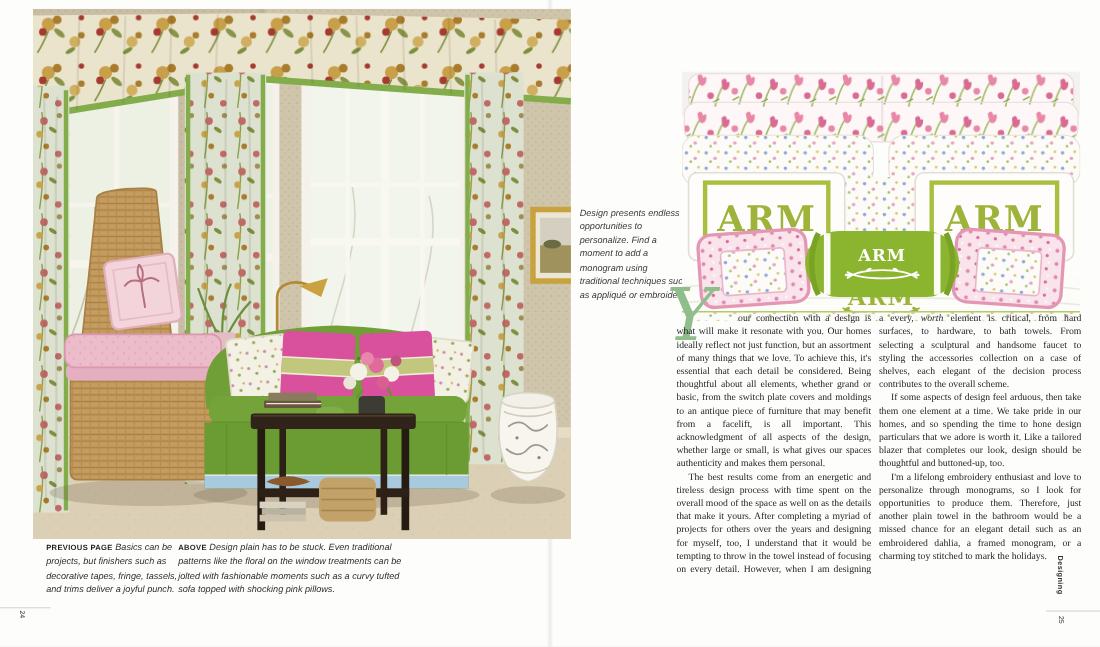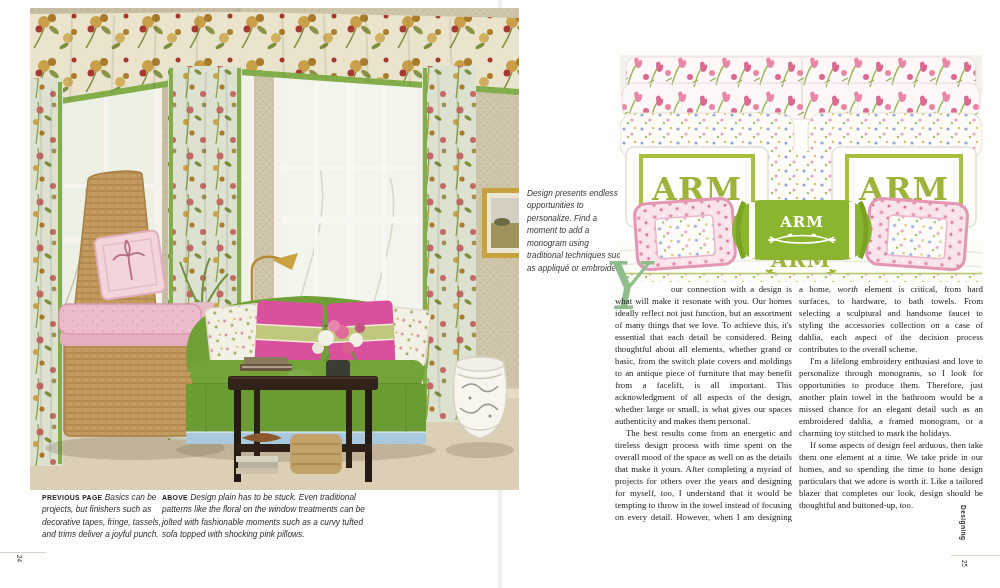--- a/index.html
+++ b/index.html
@@ -4,21 +4,21 @@
 <style>
   html,body{margin:0;padding:0;background:#e8e8e8;}
   #spread{
     position:relative;width:1000px;height:588px;background:#fdfdfb;
     font-family:"Liberation Serif",serif;overflow:hidden;margin:0 auto;
   }
   .fold{position:absolute;left:497px;top:0;width:6px;height:588px;
     background:linear-gradient(to right,rgba(0,0,0,0),rgba(0,0,0,0.07),rgba(0,0,0,0));}
   figure{margin:0;padding:0;position:absolute;}
   .photo-left{left:30px;top:8px;width:489px;height:482px;}
-  .photo-right{left:620px;top:55px;width:362px;height:227px;}
+  .photo-right{left:620px;top:65px;width:362px;height:227px;}
   .photo-left svg,.photo-right svg{display:block;width:100%;height:100%;}
 
   
   .caption{position:absolute;font-family:"Liberation Sans",sans-serif;
     font-size:8.3px;line-height:1.5;color:#2e2e30;font-style:italic;}
   .cap-label{font-style:normal;font-weight:bold;font-size:6.9px;letter-spacing:.3px;color:#1f1f21;}
   .cap-prev{left:42px;top:491px;width:119px;}
   .cap-above{left:162px;top:491px;width:212px;}
   .cap-margin{left:527px;top:187px;width:99px;color:#3a3a3c;}
 
@@ -389,22 +389,22 @@
       </svg>
     </figure>
 
     <span class="dropcap">Y</span>
 
     <div class="col col1">
       <p class="p1">our connection with a design is what will make it resonate with you. Our homes ideally reflect not just function, but an assortment of many things that we love. To achieve this, it's essential that each detail be considered. Being thoughtful about all elements, whether grand or basic, from the switch plate covers and moldings to an antique piece of furniture that may benefit from a facelift, is all important. This acknowledgment of all aspects of the design, whether large or small, is what gives our spaces authenticity and makes them personal.</p>
       <p class="indent cont">The best results come from an energetic and tireless design process with time spent on the overall mood of the space as well on as the details that make it yours. After completing a myriad of projects for others over the years and designing for myself, too, I understand that it would be tempting to throw in the towel instead of focusing on every detail. However, when I am designing</p>
     </div>
     <div class="col col2">
-      <p><span>a home, </span><em>worth</em><span> element is critical, from hard surfaces, to hardware, to bath towels. From selecting a sculptural and handsome faucet to styling the accessories collection on a case of dahlia, each aspect of the decision process contributes to the overall scheme.</span></p>
+      <p><span>a every, </span><em>worth</em><span> element is critical, from hard surfaces, to hardware, to bath towels. From selecting a sculptural and handsome faucet to styling the accessories collection on a case of shelves, each elegant of the decision process contributes to the overall scheme.</span></p>
+      <p class="indent">If some aspects of design feel arduous, then take them one element at a time. We take pride in our homes, and so spending the time to hone design particulars that we adore is worth it. Like a tailored blazer that completes our look, design should be thoughtful and buttoned-up, too.</p>
       <p class="indent">I'm a lifelong embroidery enthusiast and love to personalize through monograms, so I look for opportunities to produce them. Therefore, just another plain towel in the bathroom would be a missed chance for an elegant detail such as an embroidered dahlia, a framed monogram, or a charming toy stitched to mark the holidays.</p>
-      <p class="indent">If some aspects of design feel arduous, then take them one element at a time. We take pride in our homes, and so spending the time to hone design particulars that we adore is worth it. Like a tailored blazer that completes our look, design should be thoughtful and buttoned-up, too.</p>
     </div>
 
     <span class="vlabel">Designing</span>
     <div class="folio-rule rule-right"></div>
     <span class="folio-num folio-right-num">25</span>
   </section>
 </div>
 
 </body></html>

